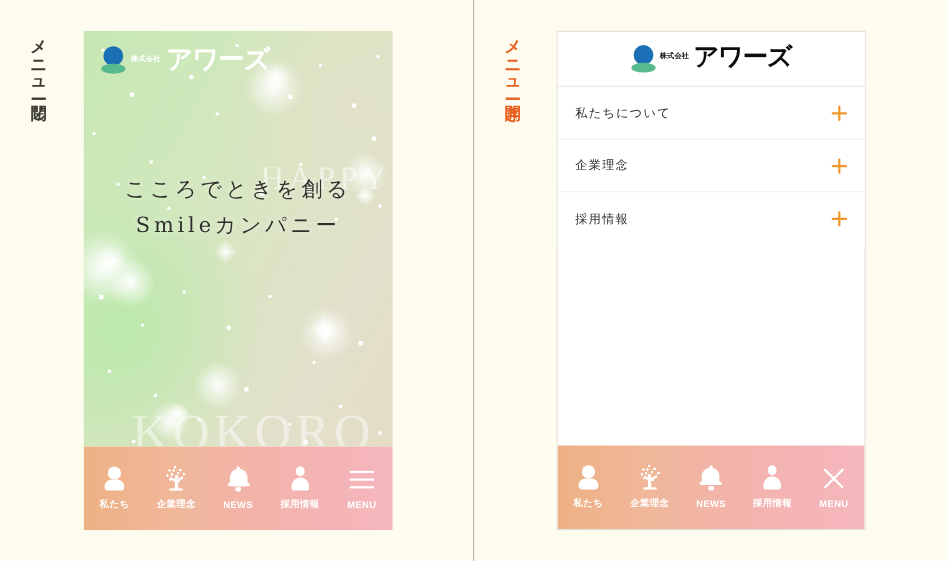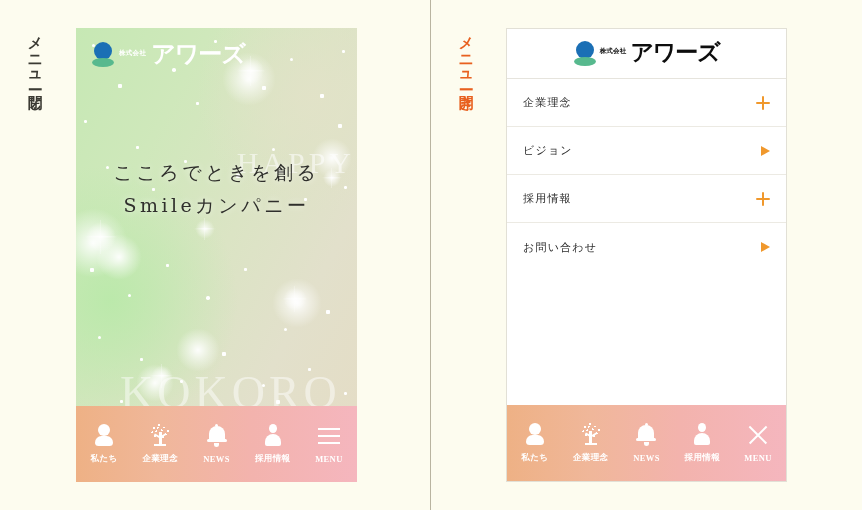--- a/index.html
+++ b/index.html
@@ -119,21 +119,21 @@
     position:absolute; left:0; right:0; bottom:0; height:76px;
     background:linear-gradient(90deg,#eeb185 0%, #f0b79a 30%, #f3b3ad 62%, #f5b6be 100%);
     display:flex; align-items:center; z-index:6;
   }
   .navitem {
     flex:1; display:flex; flex-direction:column; align-items:center;
     justify-content:center; gap:6px; height:100%;
   }
   .navicon { width:22px; height:24px; position:relative; }
   .navlabel {
-    font-family:Liberation Serif, serif; font-size:8.5px; font-weight:bold;
+    font-family:Liberation Sans, sans-serif; font-size:8.5px; font-weight:bold;
     color:#fff; letter-spacing:.4px; white-space:nowrap;
   }
 
   
   .ic-person .head { position:absolute; left:5px; top:1px; width:12px; height:12px;
                      border-radius:50%; background:#fff; }
   .ic-person .body { position:absolute; left:2px; top:13px; width:18px; height:10px;
                      border-radius:9px 9px 5px 5px; background:#fff; }
   
   .ic-tree .crown {
@@ -366,42 +366,38 @@
         <span class="dot"></span>
           <span class="base"></span>
       </span>
       <span class="kk">株式会社</span>
       <span class="wordmark">アワーズ</span>
     </div>
   </div>
 
   <div class="menu-list">
 
+    <div class="menu-row">
+      <span class="txt">私たちについて</span>
+      <span class="plus"></span>
+    </div>
 
     <div class="menu-row">
       <span class="txt">企業理念</span>
       <span class="plus"></span>
     </div>
 
-    <div class="menu-row">
-      <span class="txt">ビジョン</span>
-      <span class="arrow"></span>
-    </div>
 
 
     <div class="menu-row">
       <span class="txt">採用情報</span>
       <span class="plus"></span>
     </div>
 
 
-    <div class="menu-row">
-      <span class="txt">お問い合わせ</span>
-      <span class="arrow"></span>
-    </div>
   </div>
 
   <div class="navbar">
 
     <div class="navitem">
       <span class="navicon ic-person">
         <span class="head"></span>
           <span class="body"></span>
       </span>
       <span class="navlabel">私たち</span>

